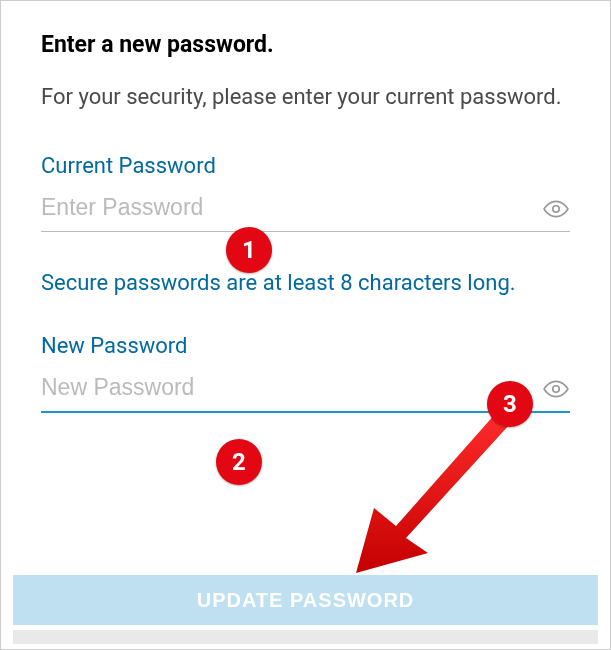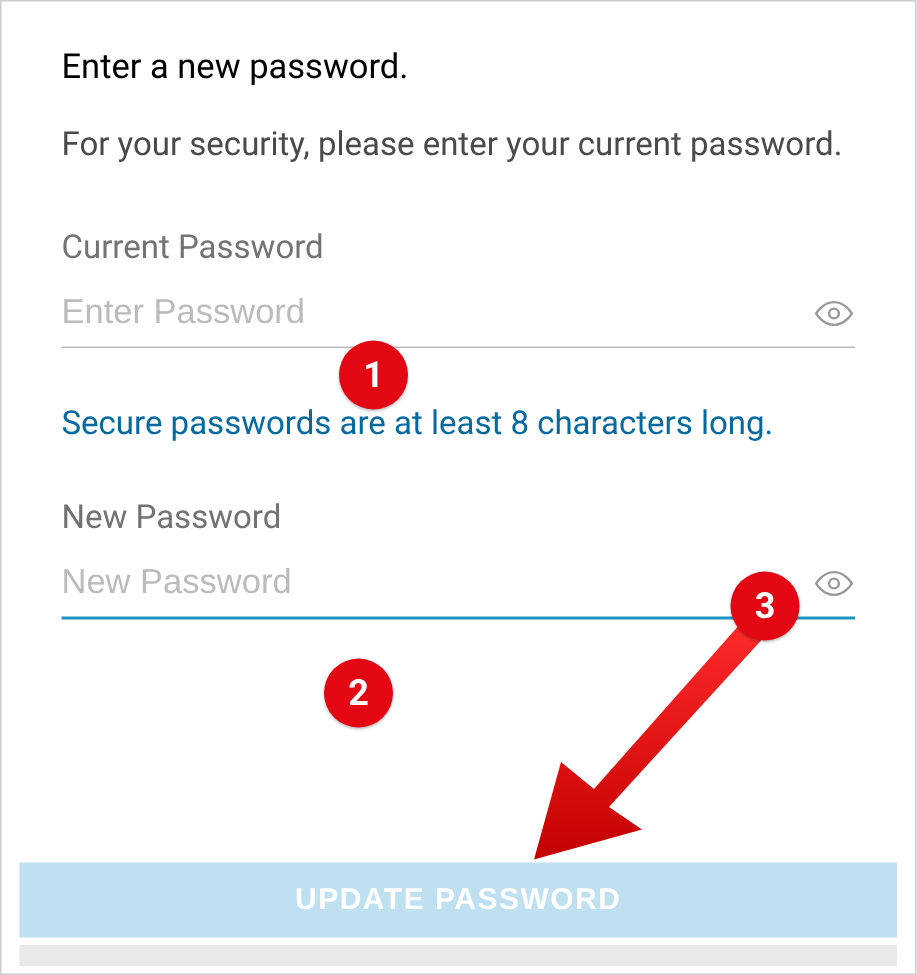--- a/index.html
+++ b/index.html
@@ -14,37 +14,37 @@
       height: 650px;
       border: 1px solid #ccc;
       position: relative;
       overflow: hidden;
     }
     .container {
       padding: 30px 40px 0 40px;
     }
     .title {
       font-size: 23px;
-      font-weight: 400;
+      font-weight: 700;
       color: #000;
       margin-bottom: 24px;
     }
     .subtitle {
       font-size: 22px;
       color: #4a4a4a;
       line-height: 1.4;
       margin-bottom: 40px;
     }
     .field-group {
       position: relative;
       margin-bottom: 38px;
     }
     .field-label {
       font-size: 22px;
-      color: #737373;
+      color: #0369a1;
       margin-bottom: 10px;
       display: block;
     }
     .input-row {
       display: flex;
       align-items: center;
       position: relative;
     }
     .password-input {
       flex: 1;

